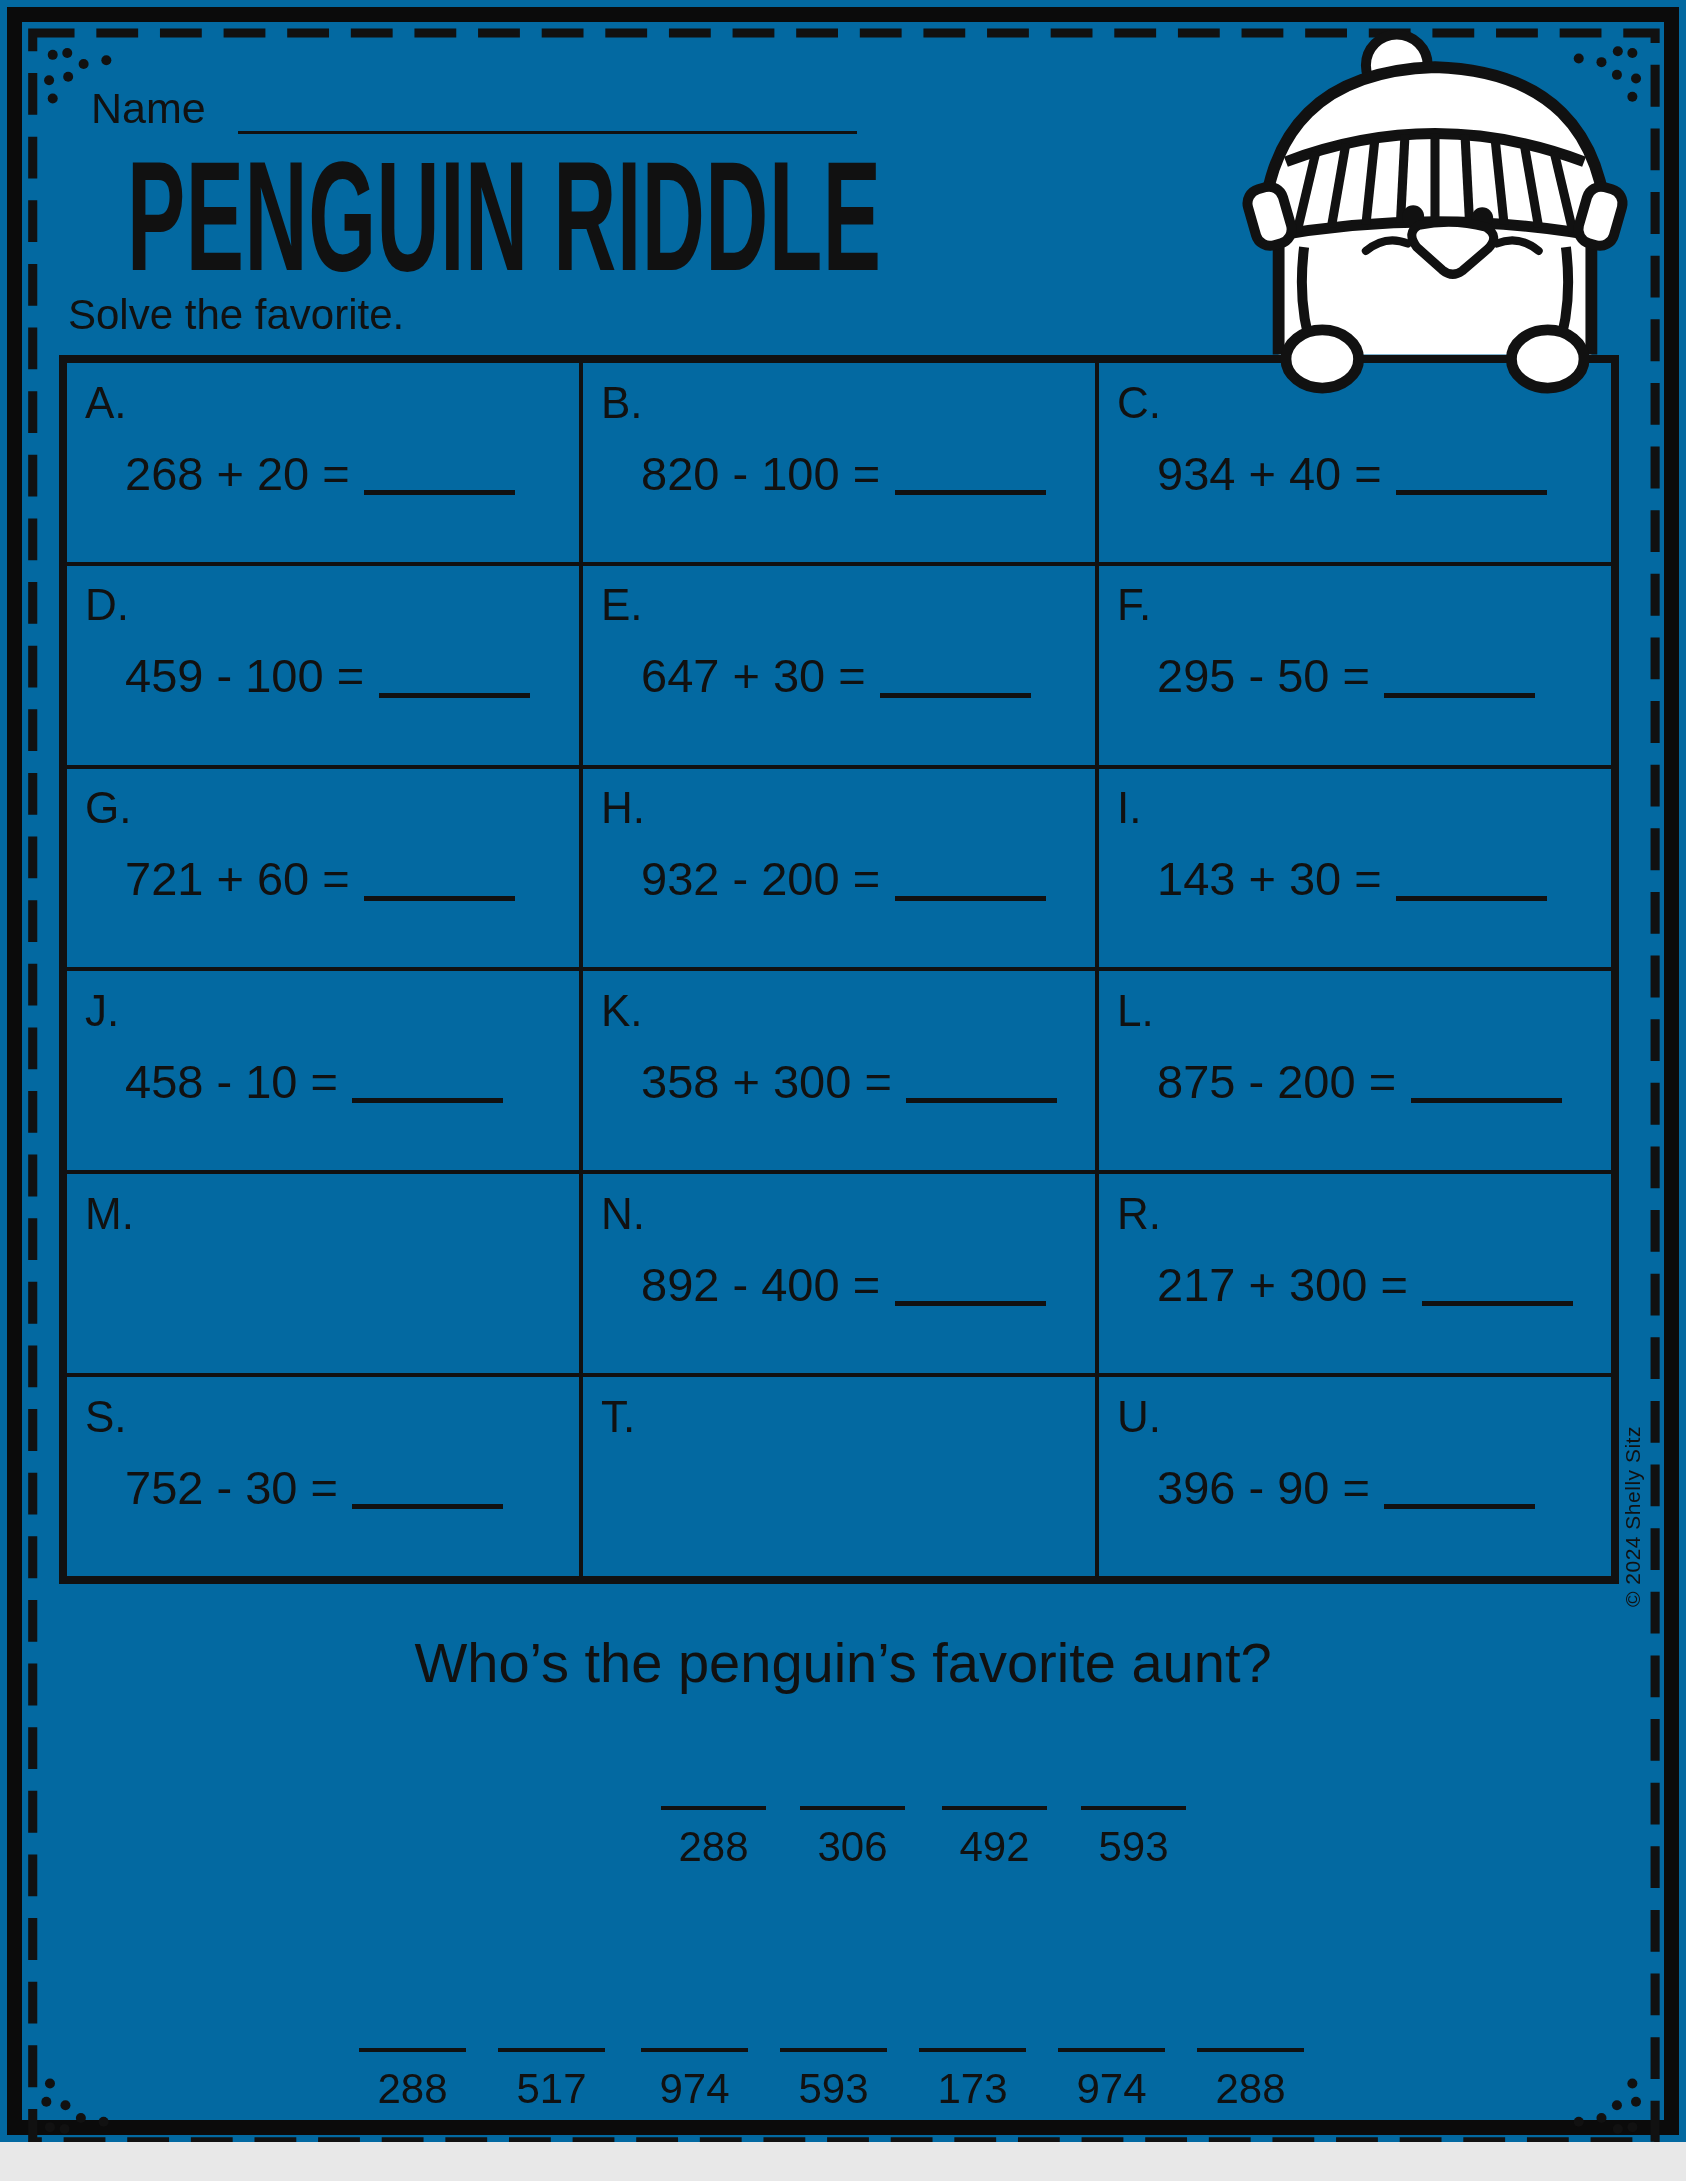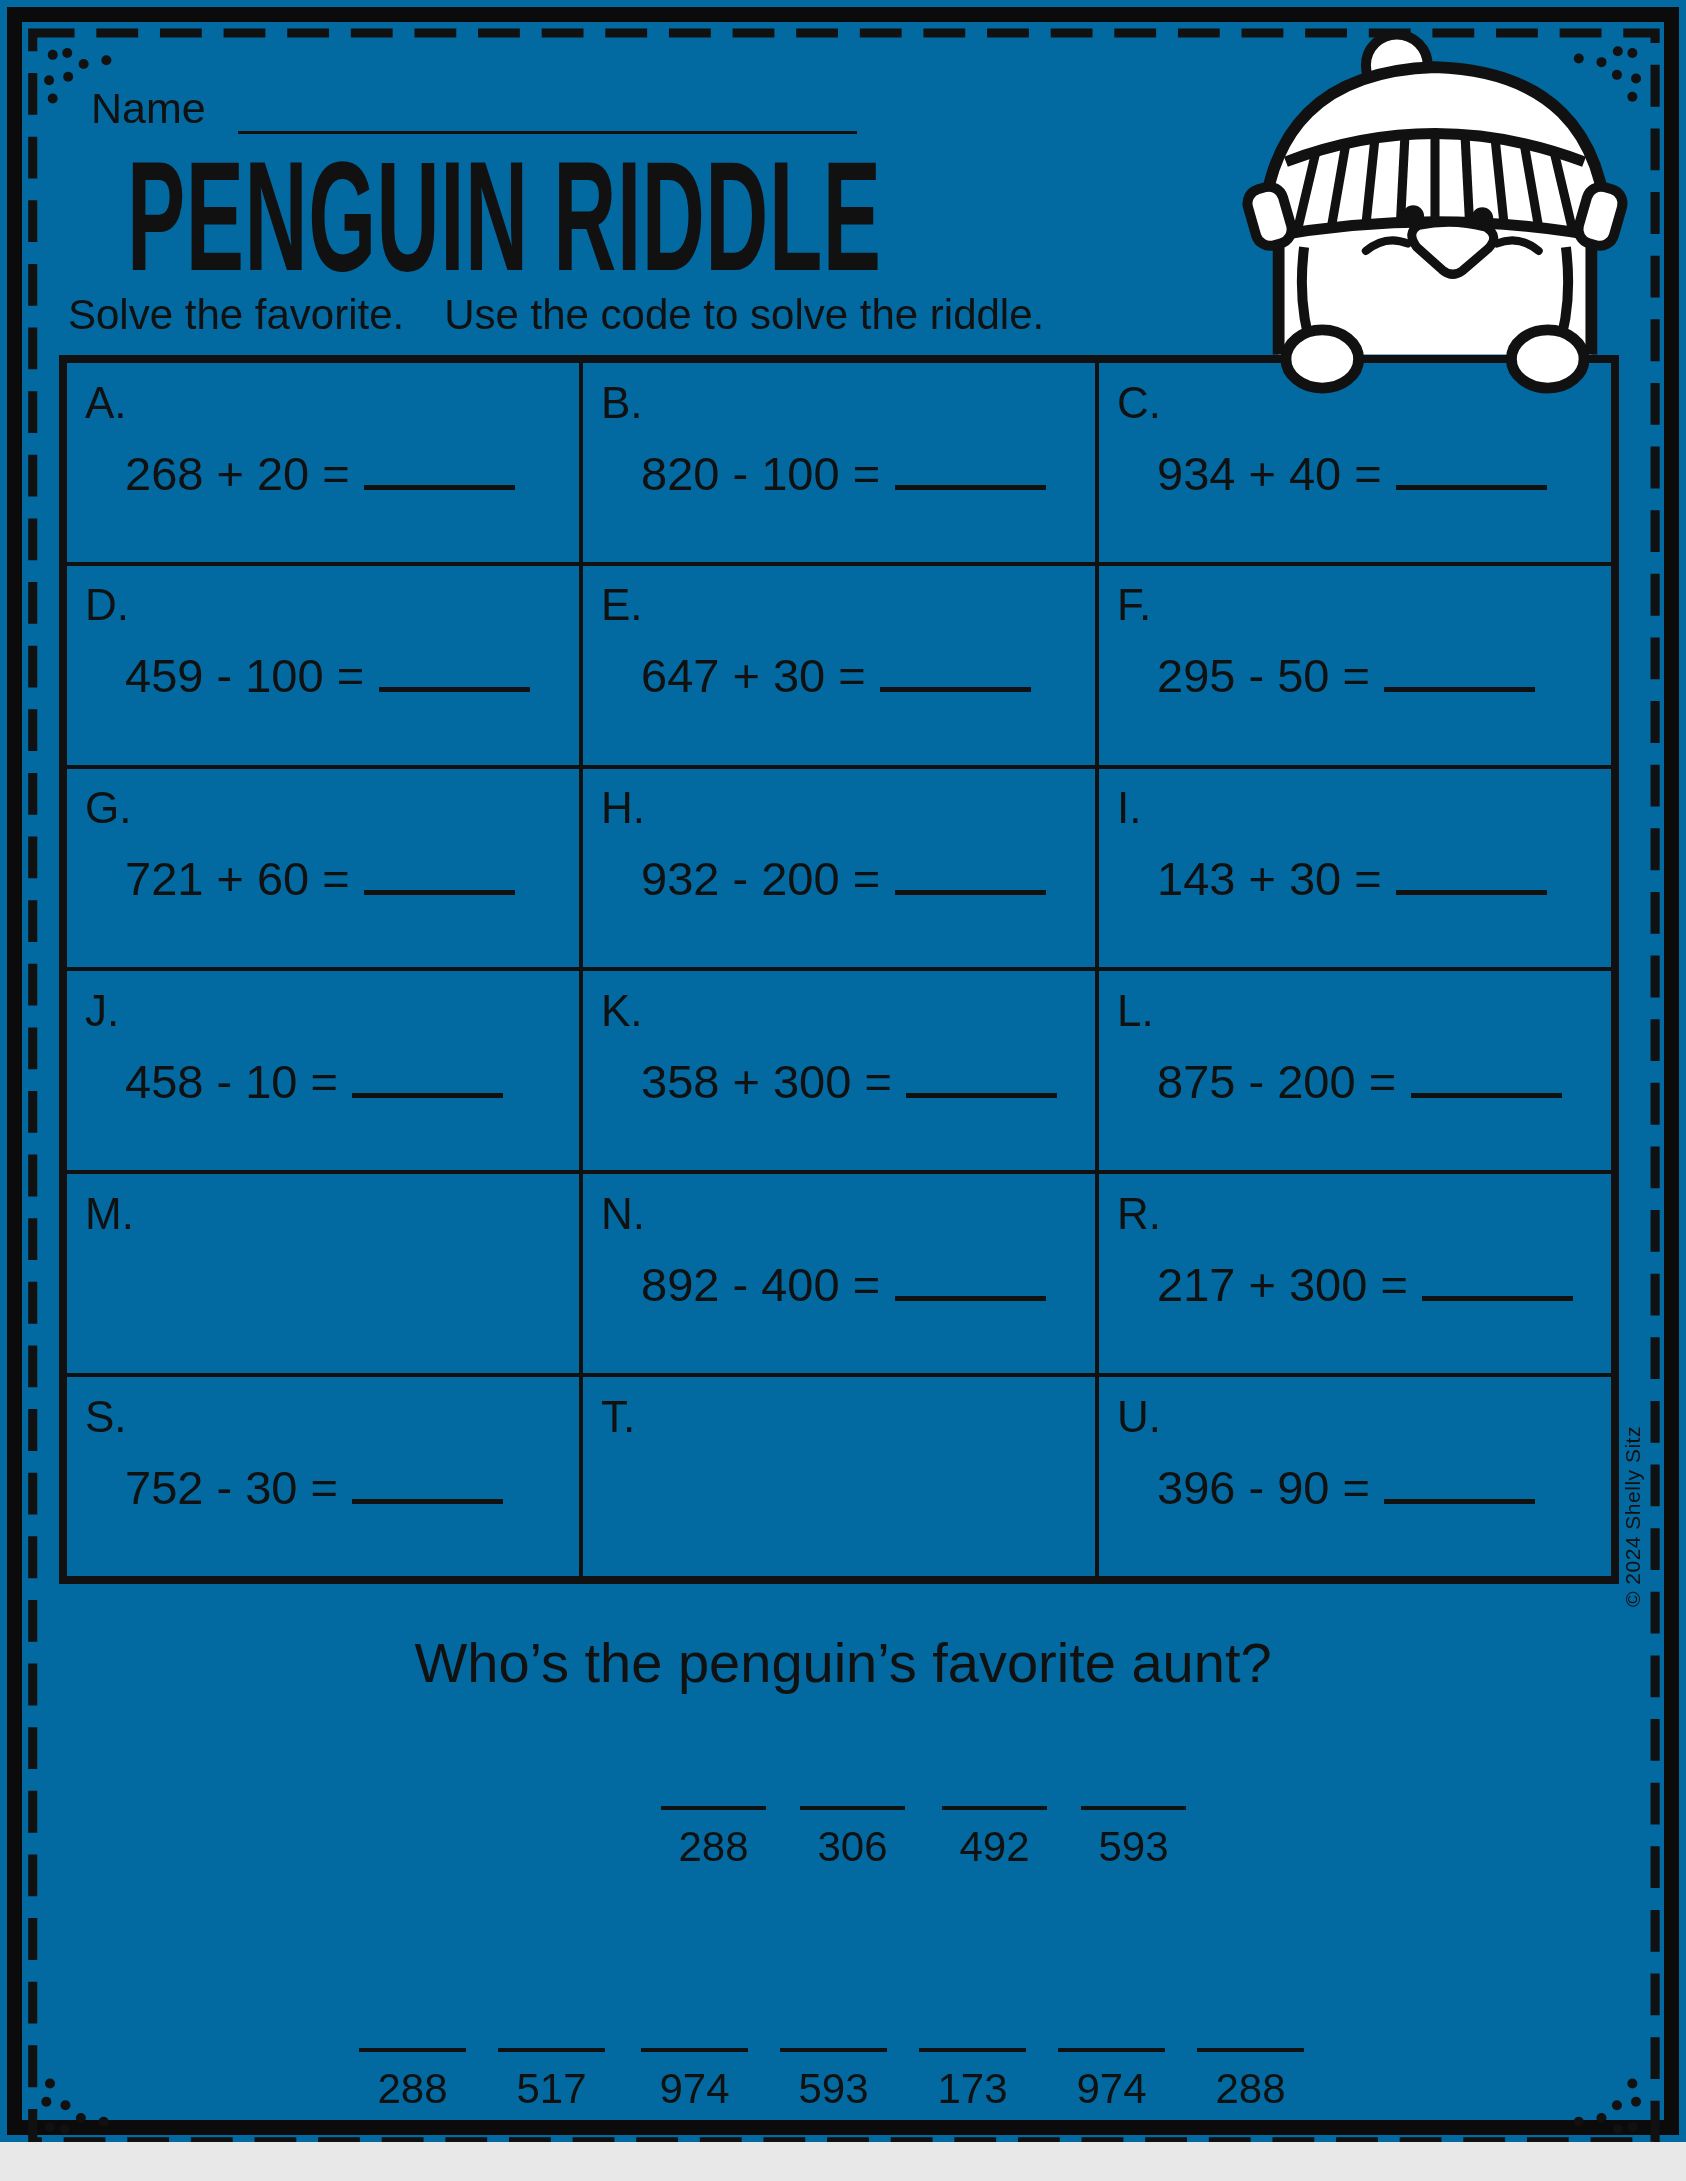--- a/index.html
+++ b/index.html
@@ -24,21 +24,21 @@
   
   .instructions{position:absolute; left:68px; top:291px; display:flex; gap:40px; font-size:42px; z-index:4; white-space:nowrap;}
   
   .ptable{
     position:absolute; left:59px; top:355px; width:1560px; height:1229px;
     border:6.4px solid #111; display:grid;
     grid-template-columns:repeat(3,1fr); grid-template-rows:repeat(6,1fr); z-index:2;
   }
   .cell{border:2.7px solid #111; overflow:hidden;}
   .cell .letter{display:block; margin:14.5px 0 0 18px; font-size:44px;}
-  .cell .prob{display:flex; align-items:flex-start; margin:18px 0 0 58px; font-size:47px; white-space:nowrap;}
+  .cell .prob{display:flex; align-items:center; margin:18px 0 0 58px; font-size:47px; white-space:nowrap;}
   .cell .blank{display:inline-block; width:151px; height:44px; border-bottom:5.5px solid #111; margin-left:14.5px;}
   
   .penguin{position:absolute; left:1244px; top:9px; z-index:3; overflow:visible;}
   
   .copyright{
     position:absolute; left:1621px; top:1607px; transform:rotate(-90deg);
     transform-origin:0 0; font-size:21px; white-space:nowrap; letter-spacing:0.5px; z-index:4;
   }
   
   .riddle{position:absolute; left:0; top:1630px; width:1686px; text-align:center; font-size:56px; z-index:4;}
@@ -94,21 +94,20 @@
     </g>
   </svg>
 
   <span class="name-label">Name</span>
   <div class="name-line"></div>
 
   <h1 class="title" style="margin:0">PENGUIN RIDDLE</h1>
 
   <div class="instructions">
     <span>Solve the favorite.</span>
-    <span>Use the code to solve the riddle.</span>
   </div>
 
   <svg class="penguin" width="382" height="400" viewBox="0 0 420 440">
 
     <path d="M38 380 L38 262 Q38 108 210 108 Q382 108 382 262 L382 380 Z" fill="#fff"></path>
     <path d="M38 380 L38 262 Q38 108 210 108 Q382 108 382 262 L382 380" fill="none" stroke="#111" stroke-width="13"></path>
 
     <path d="M66 262 Q58 326 76 378" fill="none" stroke="#111" stroke-width="11"></path>
     <path d="M354 262 Q362 326 344 378" fill="none" stroke="#111" stroke-width="11"></path>
 

